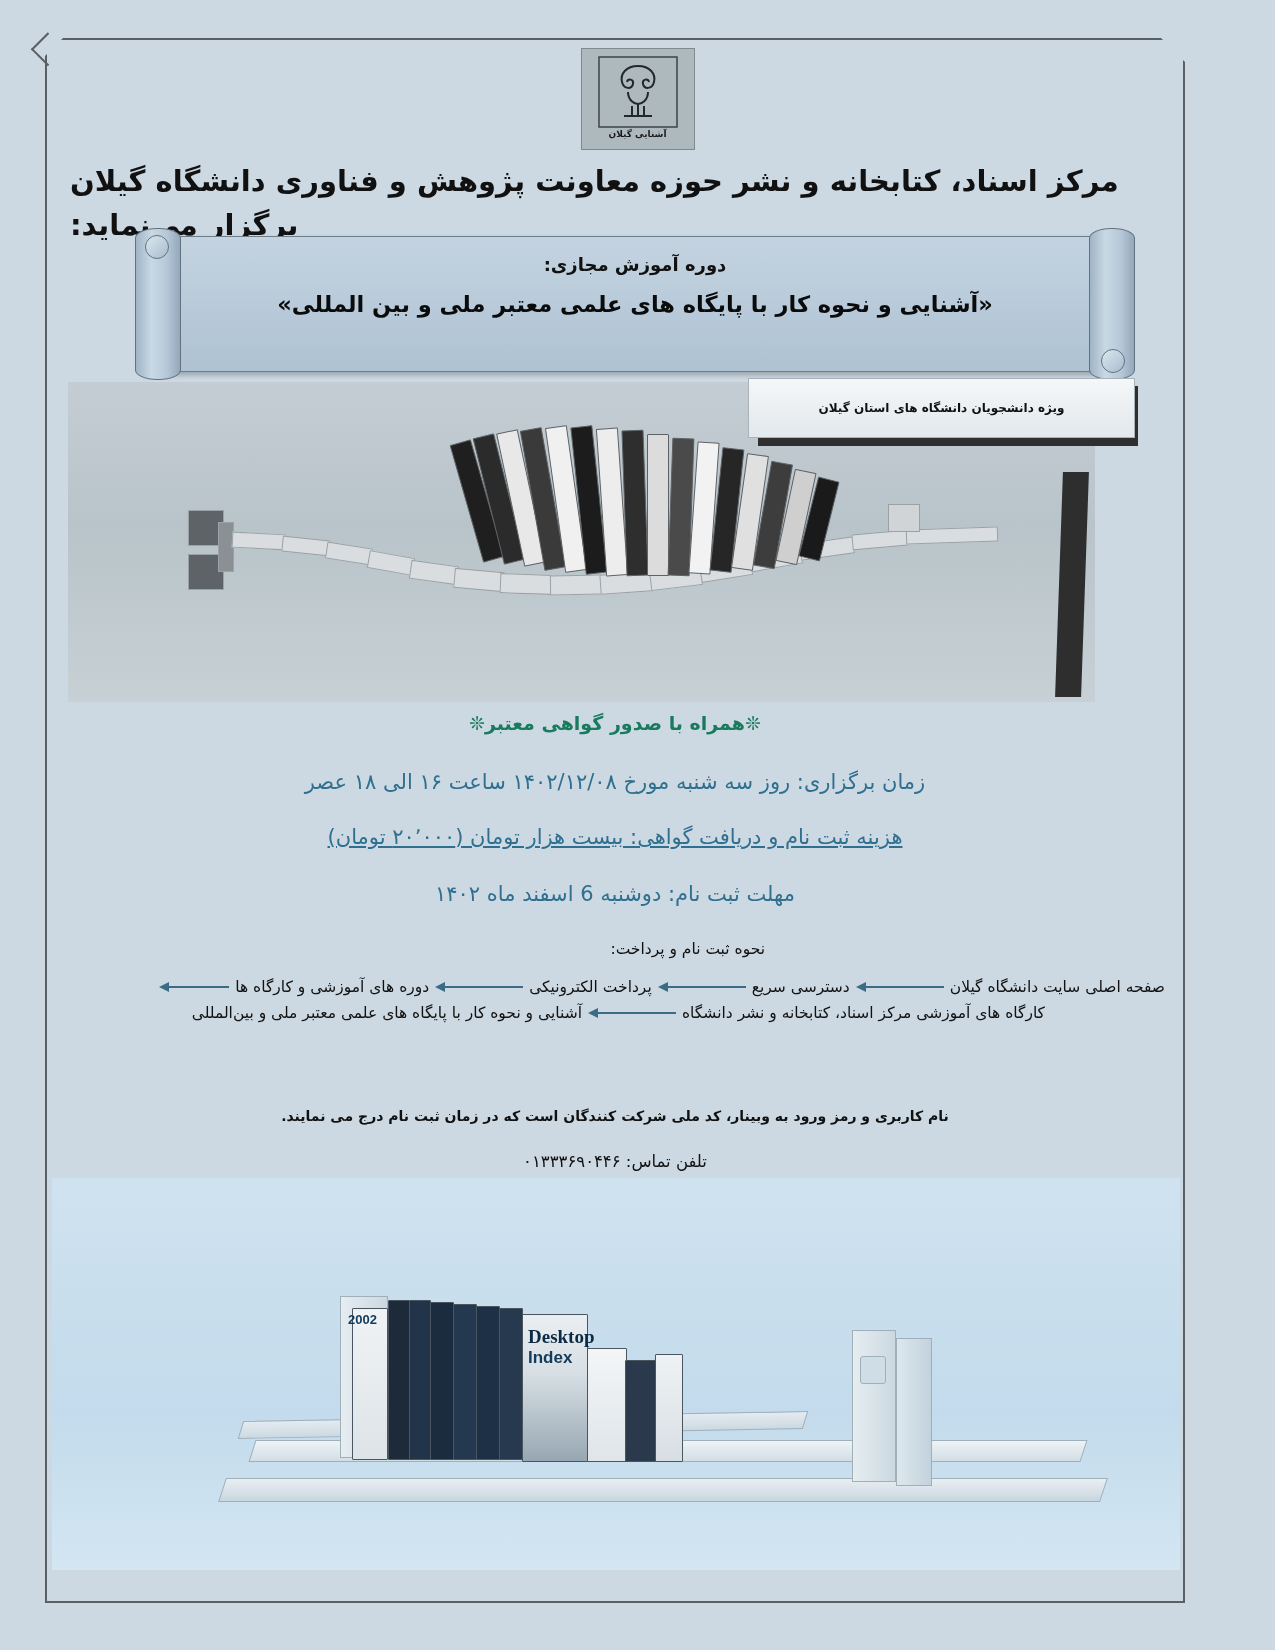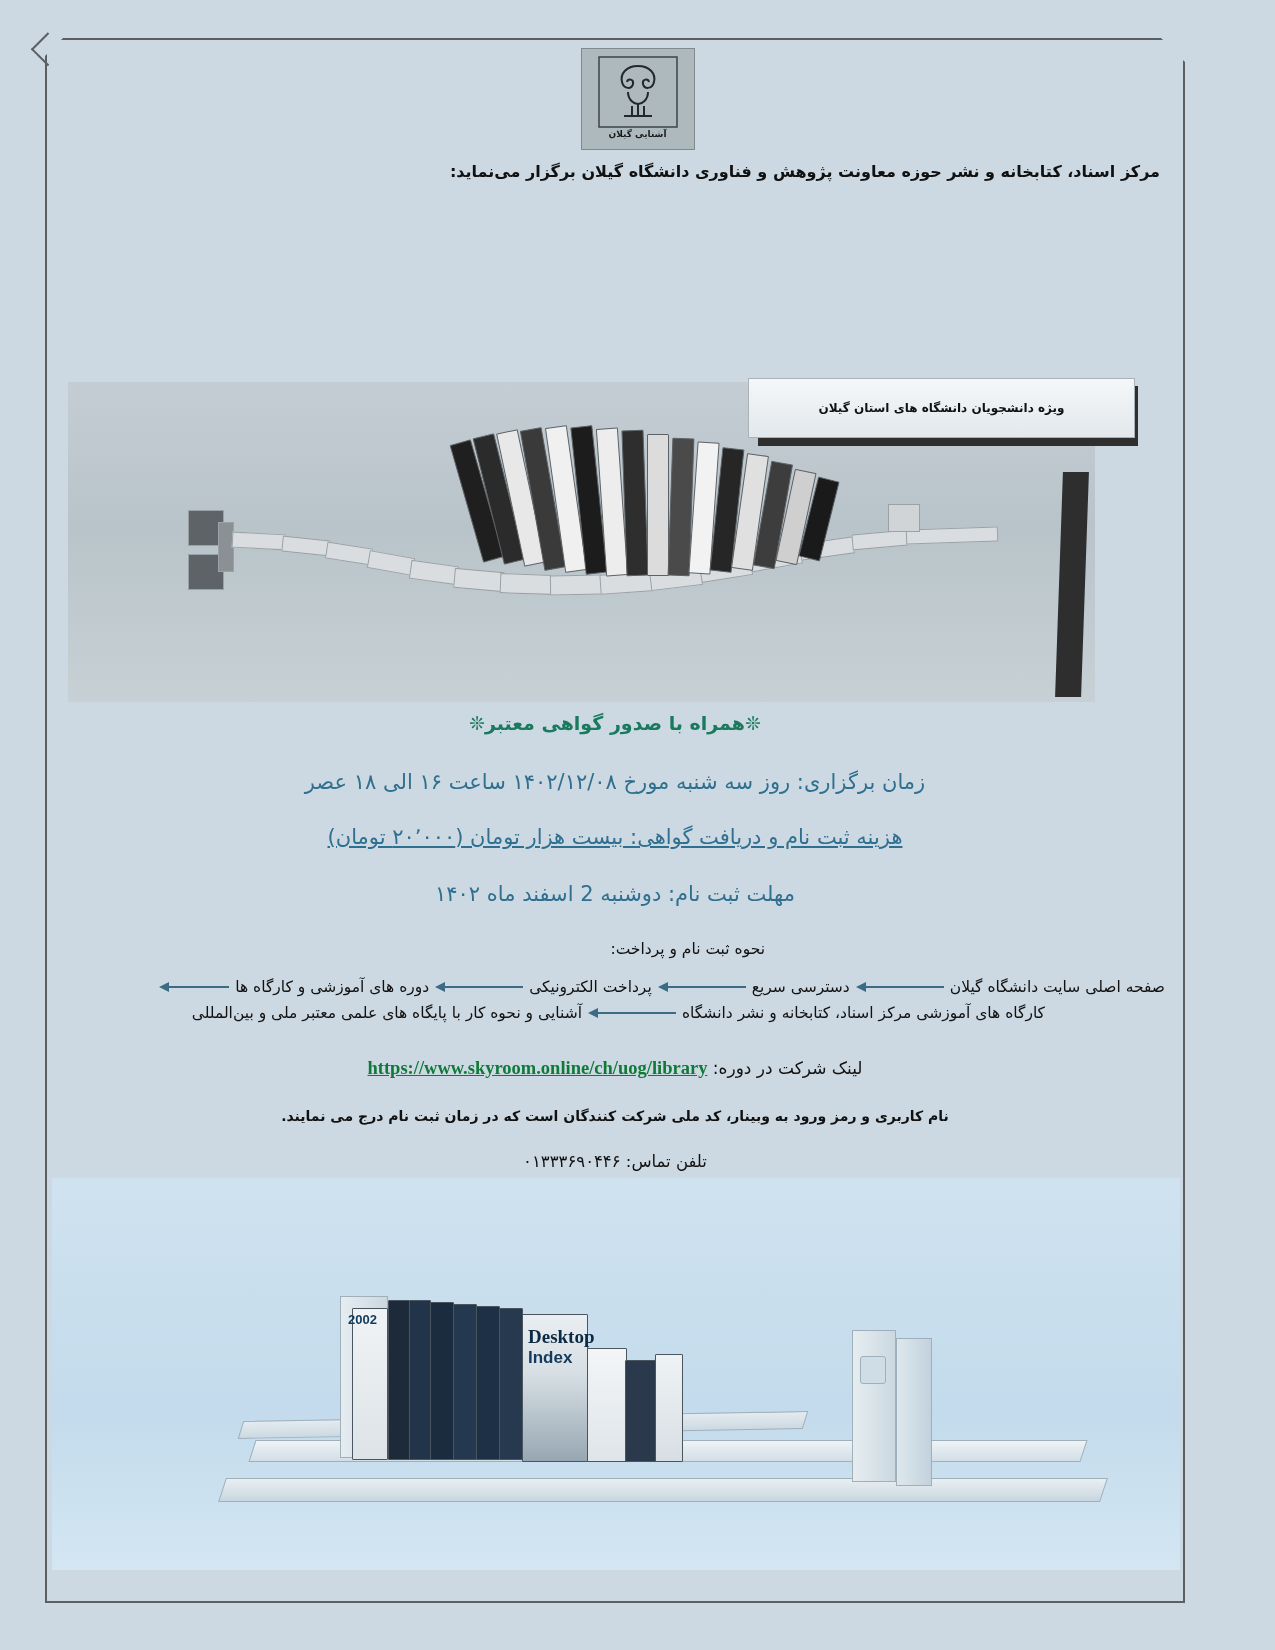--- a/index.html
+++ b/index.html
@@ -77,22 +77,22 @@
     letter-spacing: 0.5px;
     font-weight: bold;
   }
 
   
   .headline {
     position: absolute;
     top: 160px;
     left: 70px;
     width: 1090px;
-    text-align: right;
-    font-size: 16px;
+    text-align: left;
+    font-size: 29px;
     font-weight: bold;
     color: #111;
     line-height: 1.5;
     direction: rtl;
   }
 
   
   .scroll-banner {
     position: absolute;
     top: 228px;
@@ -373,20 +373,33 @@
           <path d="M26 60 L54 60"></path>
           <path d="M40 48 L40 60"></path>
         </g>
       </svg>
       <div class="logo-caption">آشنایی گیلان</div>
     </div>
   </div>
 
   <div class="headline">مرکز اسناد، کتابخانه و نشر حوزه معاونت پژوهش و فناوری دانشگاه گیلان برگزار می‌نماید:</div>
 
+  <div class="scroll-banner">
+    <div class="scroll-body"></div>
+    <div class="scroll-roll left">
+        <span class="curl"></span>
+      </div>
+    <div class="scroll-roll right">
+        <span class="curl"></span>
+      </div>
+    <div class="scroll-text">
+      <div class="scroll-sub">دوره آموزش مجازی:</div>
+      <div class="scroll-title">«آشنایی و نحوه کار با پایگاه های علمی معتبر ملی و بین المللی»</div>
+    </div>
+  </div>
 
   <div class="photo1">
     <div class="dark-post"></div>
 
     <div class="shelf-bracket" style="left:120px; top:128px; width:34px; height:34px; background:#5e6367;"></div>
     <div class="shelf-bracket" style="left:120px; top:172px; width:34px; height:34px; background:#5e6367;"></div>
     <div class="shelf-bracket" style="left:150px; top:140px; width:14px; height:48px; background:#8a9094;"></div>
 
     <div class="shelf-bracket" style="left:164px; top:151px; width:52px; height:14px; transform: rotate(3deg);"></div>
     <div class="shelf-bracket" style="left:214px; top:156px; width:46px; height:14px; transform: rotate(6deg);"></div>
@@ -422,21 +435,21 @@
     <div class="book" style="left:717px; top:88px;  height:92px;  background:#cfcfcf; transform: rotate(12deg);"></div>
     <div class="book" style="left:740px; top:96px;  height:80px;  background:#1a1a1a; transform: rotate(14deg);"></div>
   </div>
 
   <div class="photo1-caption-shadow"></div>
   <div class="photo1-caption">ویژه دانشجویان دانشگاه های استان گیلان</div>
 
   <div class="cert-line">❊همراه با صدور گواهی معتبر❊</div>
   <div class="info-line l1">زمان برگزاری: روز سه شنبه مورخ ۱۴۰۲/۱۲/۰۸ ساعت ۱۶ الی ۱۸ عصر</div>
   <div class="info-line l2">هزینه ثبت نام و دریافت گواهی: بیست هزار تومان (۲۰٬۰۰۰ تومان)</div>
-  <div class="info-line l3">مهلت ثبت نام: دوشنبه 2 اسفند ماه ۱۴۰۲</div>
+  <div class="info-line l3">مهلت ثبت نام: دوشنبه 6 اسفند ماه ۱۴۰۲</div>
 
   <div class="howto-label">نحوه ثبت نام و پرداخت:</div>
 
   <div class="steps">
     <div class="steps-row">
       <span>صفحه اصلی سایت دانشگاه گیلان</span>
       <span class="arrow"></span>
       <span>دسترسی سریع</span>
       <span class="arrow"></span>
       <span>پرداخت الکترونیکی</span>
@@ -444,24 +457,20 @@
       <span>دوره های آموزشی و کارگاه ها</span>
       <span class="arrow short"></span>
     </div>
     <div class="steps-row row2">
       <span>کارگاه های آموزشی مرکز اسناد، کتابخانه و نشر دانشگاه</span>
       <span class="arrow"></span>
       <span>آشنایی و نحوه کار با پایگاه های علمی معتبر ملی و بین‌المللی</span>
     </div>
   </div>
 
-  <div class="link-row">
-    <span>لینک شرکت در دوره:</span>
-    <a href="#">https://www.skyroom.online/ch/uog/library</a>
-  </div>
 
   <div class="notice">نام کاربری و رمز ورود به وبینار، کد ملی شرکت کنندگان است که در زمان ثبت نام درج می نمایند.</div>
   <div class="phone">تلفن تماس: ۰۱۳۳۳۶۹۰۴۴۶</div>
 
   <div class="photo2">
 
     <div class="plank" style="left:170px; top:300px; width:880px; height:22px; transform: skewX(-18deg); background: linear-gradient(180deg,#e9eff3,#c9d6de);"></div>
 
     <div class="plank" style="left:200px; top:262px; width:830px; height:20px; transform: skewX(-18deg); background: linear-gradient(180deg,#eef3f6,#d2dee5);"></div>
 

